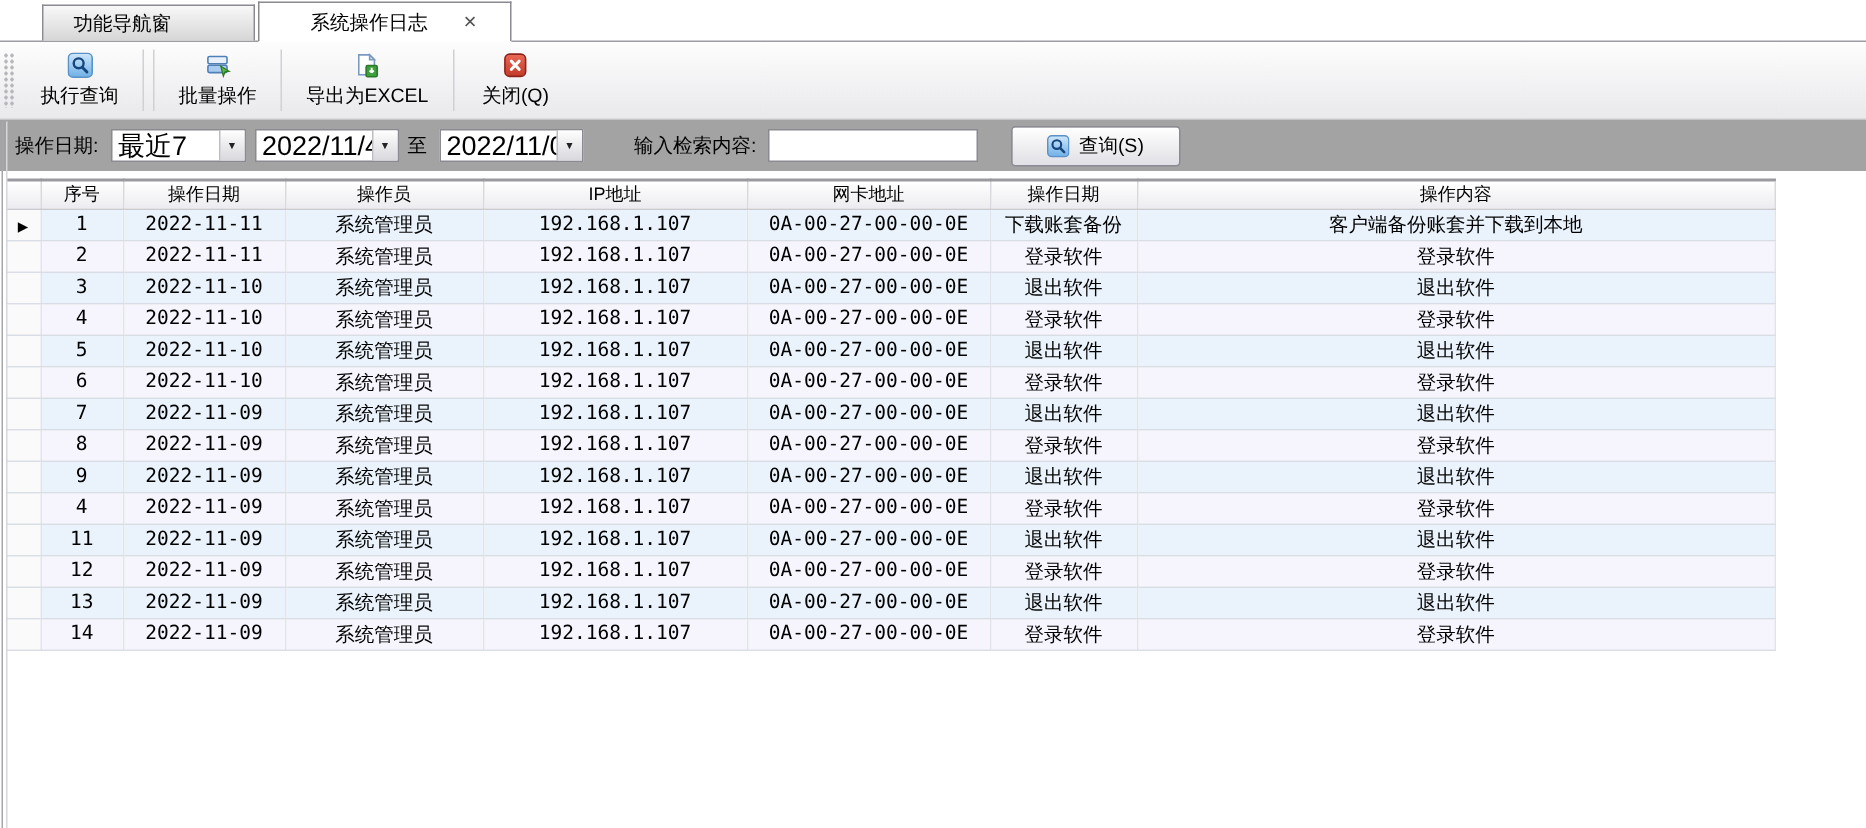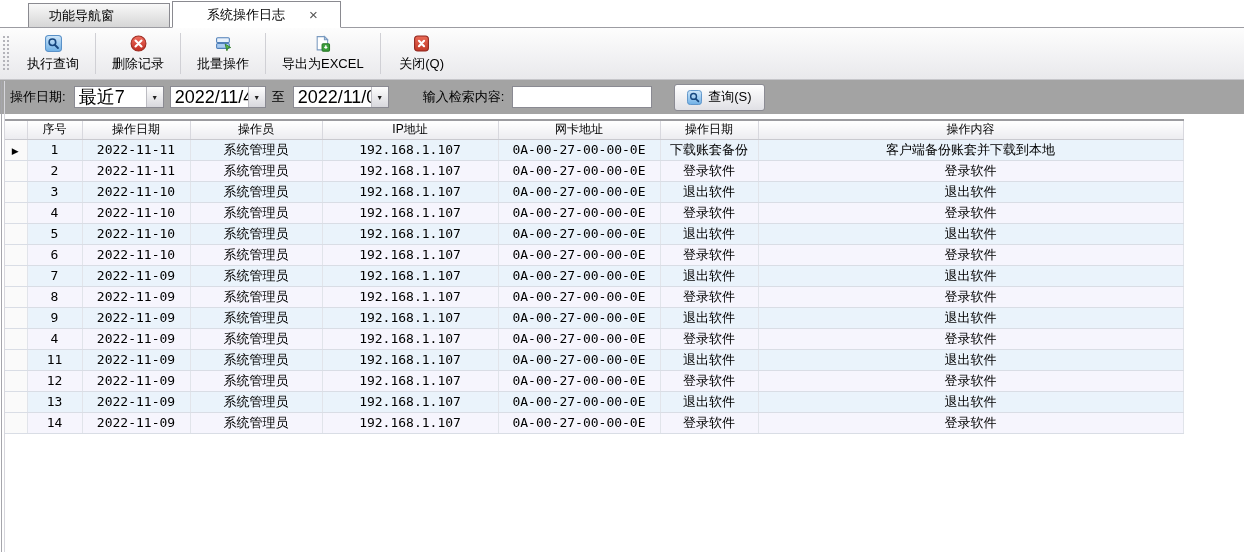--- a/index.html
+++ b/index.html
@@ -63,21 +63,21 @@
   .combo-btn {
     width:17px; background:linear-gradient(#fefefe,#d8d8dd);
     border-left:1px solid #bcbcc2; display:flex; align-items:center; justify-content:center;
     font-size:7px; color:#222;
   }
   .search-input {
     width:140px; height:22px; border:1px solid #8a8a92; background:#fff;
     font-family:inherit; font-size:12px; padding:0 4px; outline:none;
   }
   .query-btn {
-    margin-left:16px; height:27px; padding:0 12px;
+    margin-left:16px; height:27px; padding:0 23px;
     display:flex; align-items:center; gap:6px;
     border:1px solid #8b8b93; border-radius:3px;
     background:linear-gradient(#ffffff,#e0e0e5);
     box-shadow:inset 0 1px 0 #fff; font-size:13px; cursor:default;text-align:center;
   }
 
   
   .grid-area { margin:5px 0 0 4px; width:1179px; }
   table.grid {
     border-collapse:collapse; table-layout:fixed; width:1179px;
@@ -146,29 +146,20 @@
         <svg width="17" height="17" viewBox="0 0 16 16">
           <rect x="0.5" y="0.5" width="15" height="15" rx="3" fill="url(#gblue)" stroke="#5a91c8"></rect>
           <circle cx="7" cy="6.8" r="3.1" fill="none" stroke="#16467e" stroke-width="1.5"></circle>
           <line x1="9.4" y1="9.4" x2="12.2" y2="12.2" stroke="#16467e" stroke-width="1.8" stroke-linecap="round"></line>
         </svg>
       </span>
       <span>执行查询</span>
     </div>
     <div class="tsep"></div>
 
-    <div class="tbtn">
-      <span class="ticon">
-        <svg width="17" height="17" viewBox="0 0 16 16">
-          <circle cx="8" cy="8" r="7" fill="url(#gred)" stroke="#9e2a20"></circle>
-          <path d="M5.2 5.2 L10.8 10.8 M10.8 5.2 L5.2 10.8" stroke="#fff" stroke-width="2" stroke-linecap="round"></path>
-        </svg>
-      </span>
-      <span>删除记录</span>
-    </div>
     <div class="tsep"></div>
 
     <div class="tbtn">
       <span class="ticon">
         <svg width="17" height="17" viewBox="0 0 16 16">
           <rect x="1.5" y="2.5" width="12" height="4.6" rx="1" fill="#e8f1fb" stroke="#4f7fb8"></rect>
           <rect x="1.5" y="8" width="12" height="4.6" rx="1" fill="#a9cbf0" stroke="#4f7fb8"></rect>
           <path d="M9.6 8.6 L14.8 11.8 L12.2 12.2 L11.2 14.8 Z" fill="#5cb94a" stroke="#2d7a26" stroke-width="0.8"></path>
         </svg>
       </span>

